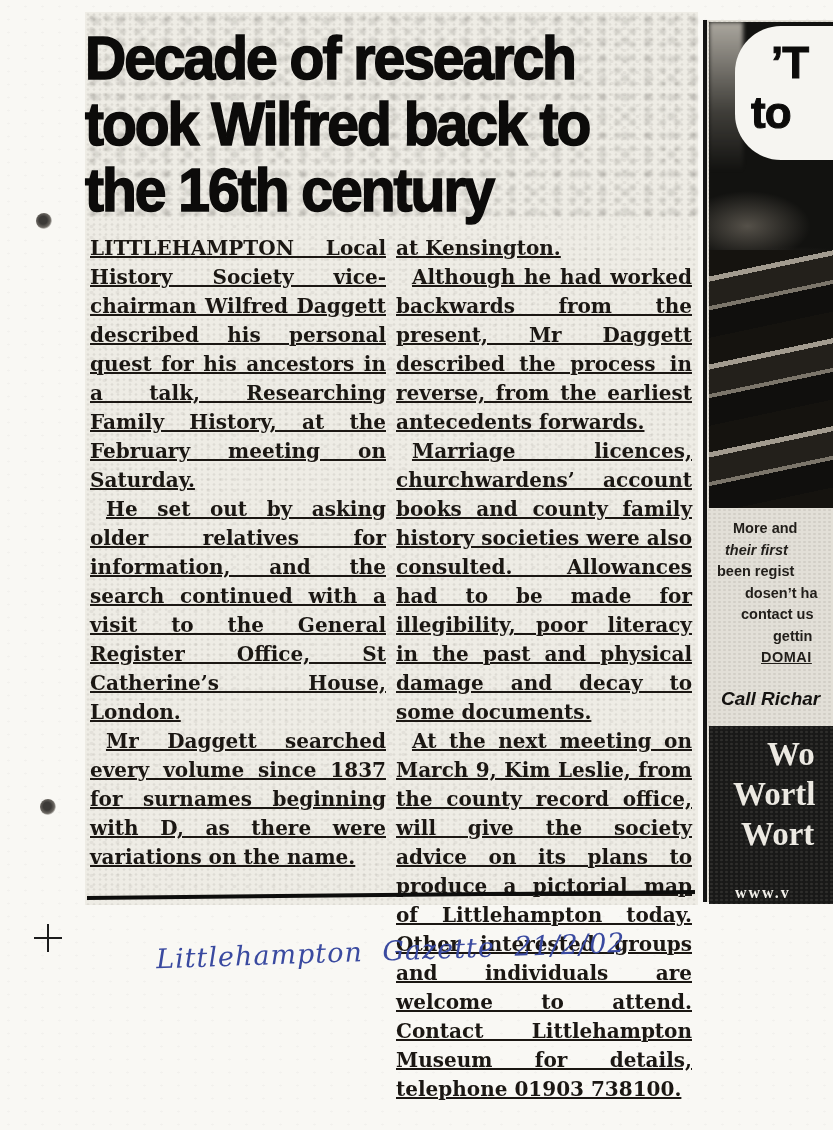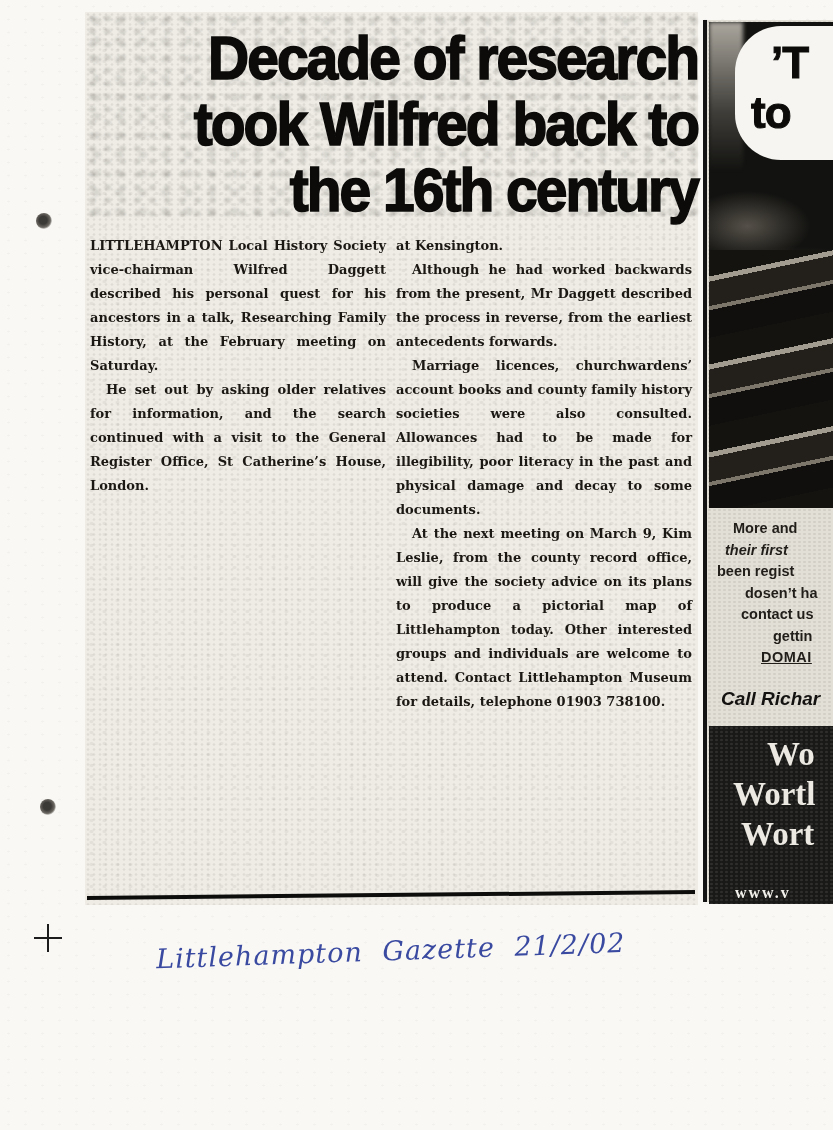--- a/index.html
+++ b/index.html
@@ -23,21 +23,21 @@
     background:
       radial-gradient(rgba(80,74,64,.10) 1px,transparent 1.8px),
       radial-gradient(rgba(80,74,64,.07) 1.4px,transparent 2.5px),
       #eeece5;
     background-size:6px 5px,13px 11px;
     color:#191613;
   }
   .headline{
     position:relative;
     padding-top:10px;
-    text-align:right;
+    text-align:left;
   }
   .headline .noise{
     position:absolute;inset:0;
     background-image:
       radial-gradient(rgba(50,47,42,.16) 2px,transparent 4.5px),
       radial-gradient(rgba(50,47,42,.11) 3px,transparent 6px);
     background-size:15px 13px,23px 19px;
     filter:blur(1px);
   }
   .headline .hline{
@@ -53,23 +53,24 @@
   }
   .columns{
     display:flex;
     gap:10px;
     padding:14px 5px 0 5px;
   }
   .col{
     width:296px;
     font-family:"DejaVu Serif","Liberation Serif",serif;
     font-weight:bold;
-    font-size:13px;line-height:24px;
+    font-size:20px;line-height:29px;
     text-align:justify;
     color:#1b1713;
+    text-decoration:underline;
   }
   .col p{margin:0;}
   .col p + p{text-indent:16px;}
   .bottom-rule{
     position:absolute;left:2px;right:3px;top:881px;height:4px;
     background:#0d0d0c;
     transform:rotate(-0.55deg);
   }
 
   
@@ -196,20 +197,21 @@
     <header class="headline">
       <div class="noise"></div>
       <div class="hline">Decade of research</div>
       <div class="hline">took Wilfred back to</div>
       <div class="hline">the 16th century</div>
     </header>
     <div class="columns">
       <div class="col">
         <p>LITTLEHAMPTON Local History Society vice-chairman Wilfred Daggett described his personal quest for his ancestors in a talk, Researching Family History, at the February meeting on Saturday.</p>
         <p>He set out by asking older relatives for information, and the search continued with a visit to the General Register Office, St Catherine’s House, London.</p>
+        <p>Mr Daggett searched every volume since 1837 for surnames beginning with D, as there were variations on the name.</p>
       </div>
       <div class="col">
         <p>at Kensington.</p>
         <p>Although he had worked backwards from the present, Mr Daggett described the process in reverse, from the earliest antecedents forwards.</p>
         <p>Marriage licences, churchwardens’ account books and county family history societies were also consulted. Allowances had to be made for illegibility, poor literacy in the past and physical damage and decay to some documents.</p>
         <p>At the next meeting on March 9, Kim Leslie, from the county record office, will give the society advice on its plans to produce a pictorial map of Littlehampton today. Other interested groups and individuals are welcome to attend. Contact Littlehampton Museum for details, telephone 01903 738100.</p>
       </div>
     </div>
     <div class="bottom-rule"></div>
   </article>

